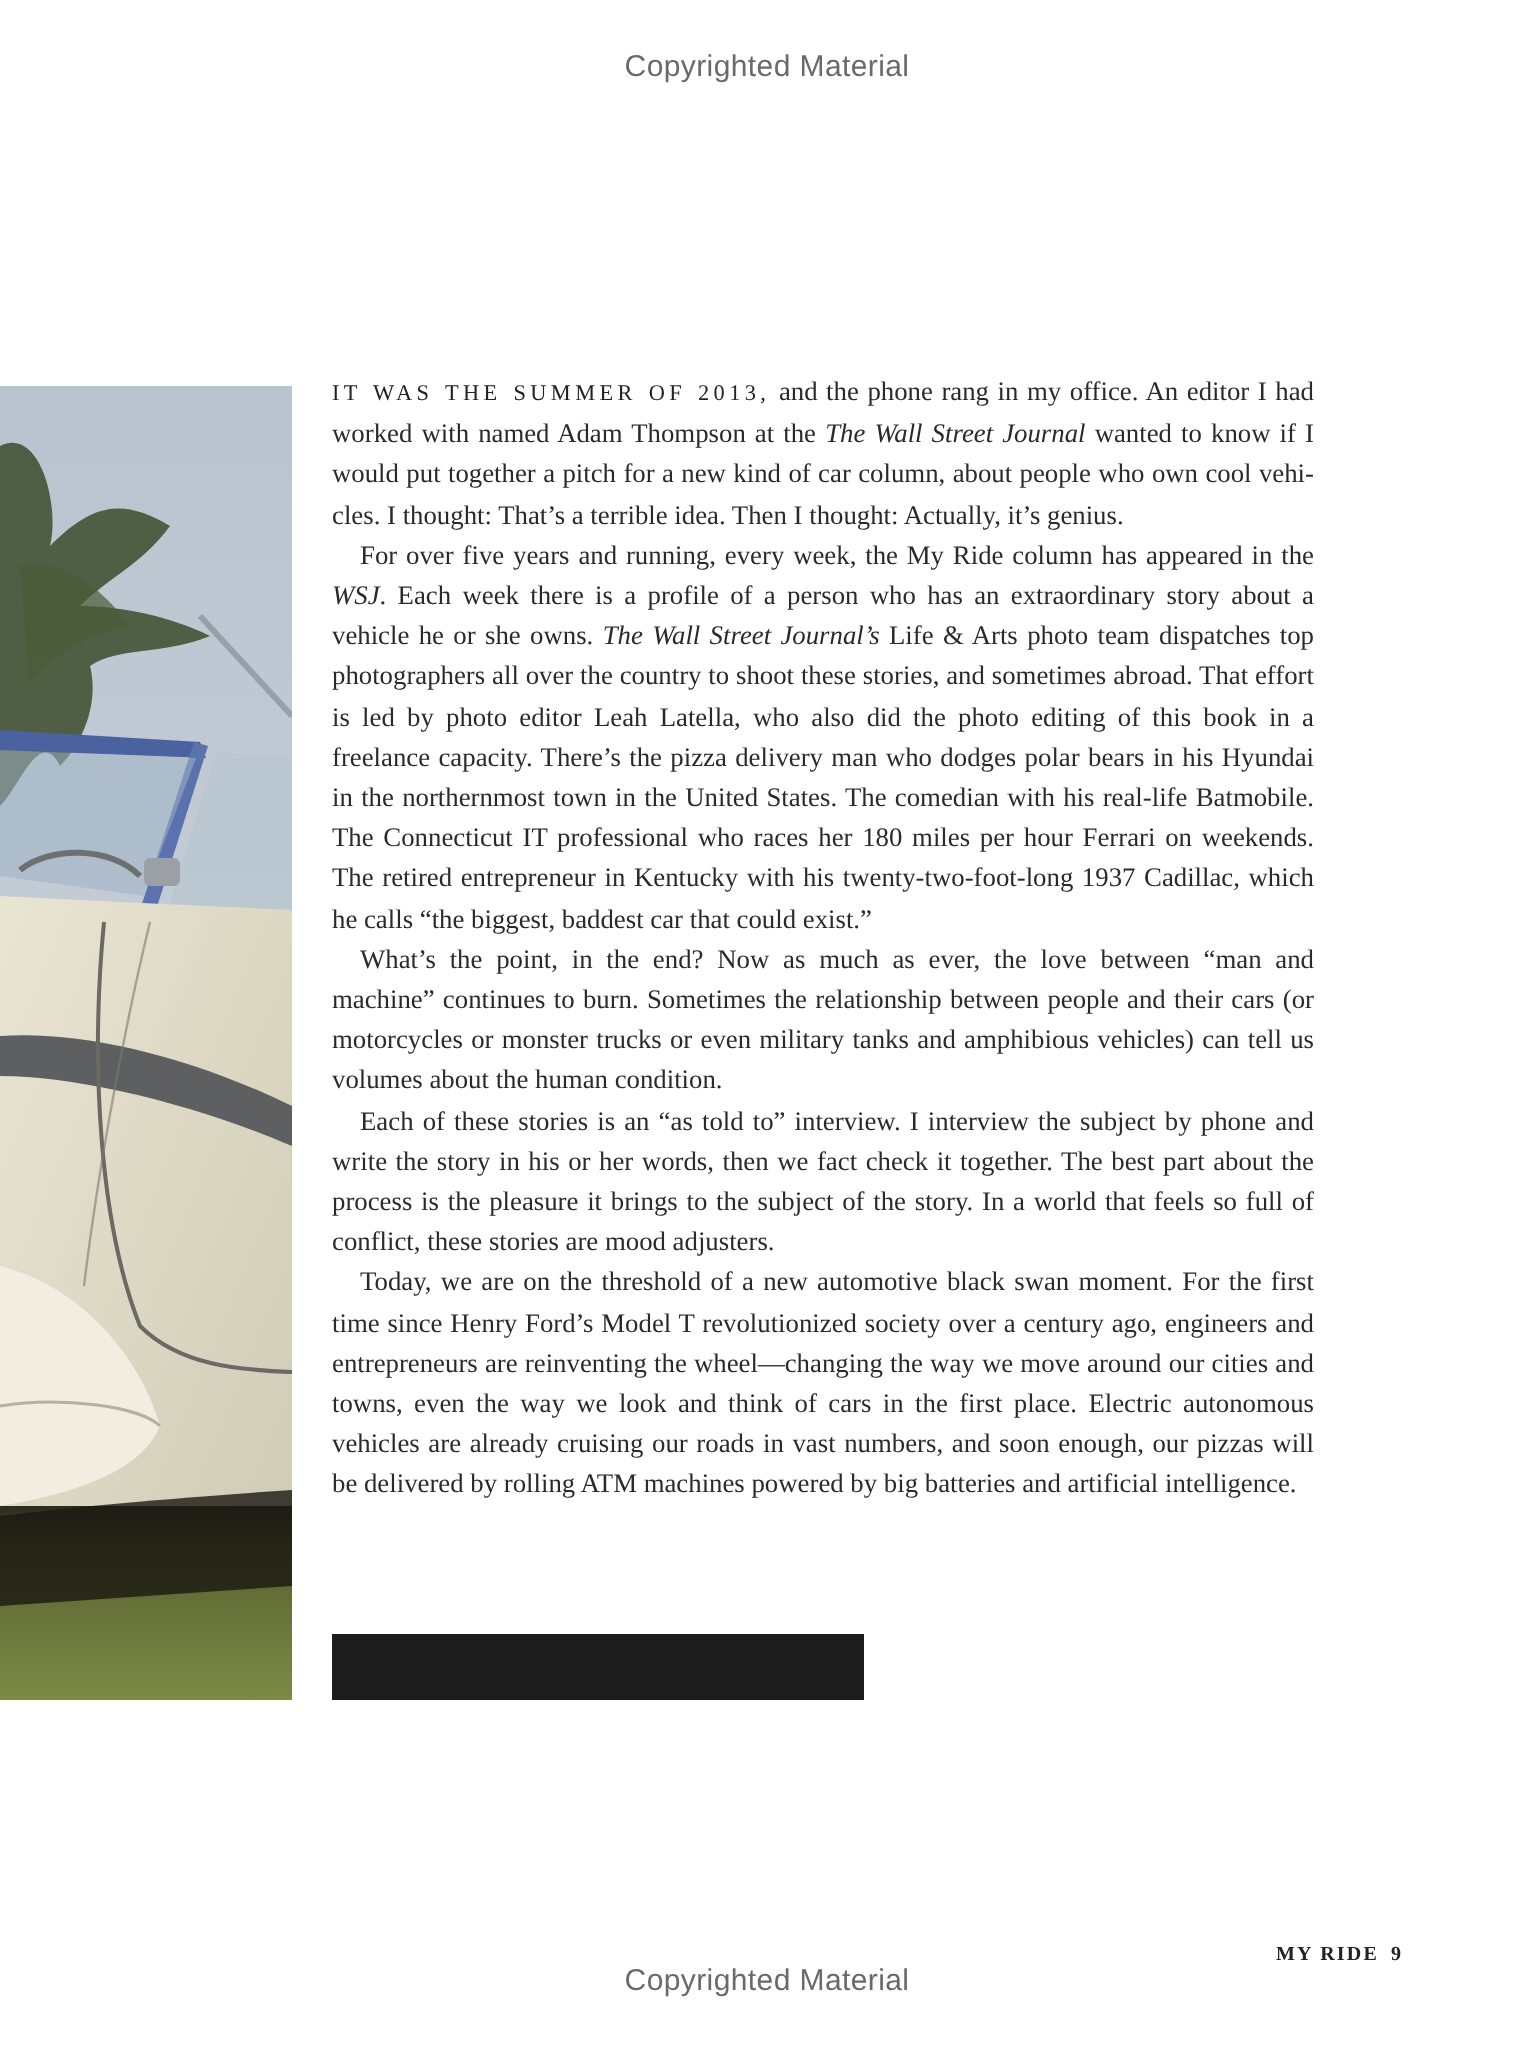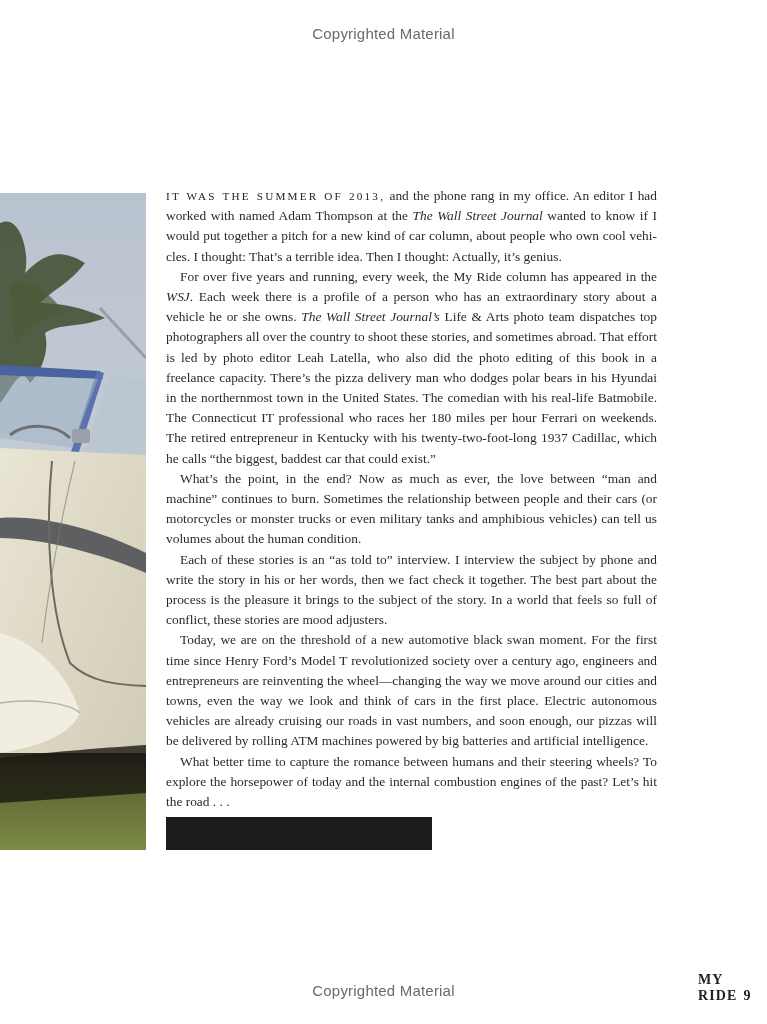--- a/index.html
+++ b/index.html
@@ -31,22 +31,22 @@
   .lead-in {
     font-weight: normal; letter-spacing: 2.2px; font-size: 11.2px; color: #222;
   }
   .text-col em { font-style: italic; }
 
   .redaction {
     position: absolute; left: 166px; top: 817px; width: 266px; height: 33px; background: #1c1c1c;
   }
 
   .folio {
-    position: absolute; top: 972px; left: 698px;
-    font-family: "Liberation Serif", serif; font-weight: bold; font-size: 14px; letter-spacing: 1.1px; color: #222;
+    position: absolute; top: 972px; left: 638px;
+    font-family: "Liberation Serif", serif; font-weight: bold; font-size: 10px; letter-spacing: 1.1px; color: #222;
   }
   .folio .num { margin-left: 6px; }
 </style>
 </head>
 <body>
 
 <div id="wm-top" class="watermark">Copyrighted Material</div>
 
 <div class="photo">
   <svg width="146" height="657" viewBox="0 0 146 657" xmlns="http://www.w3.org/2000/svg">
@@ -92,21 +92,20 @@
     <path d="M0 565 C40 560 100 555 146 552 L146 600 L0 610 Z" fill="#1a1812" opacity="0.8"></path>
   </svg>
 </div>
 
 <div class="text-col">
   <p class="first"><span class="lead-in">IT WAS THE SUMMER OF 2013,</span><span> and the phone rang in my office. An editor I had worked with named Adam Thompson at the </span><em>The Wall Street Journal</em><span> wanted to know if I would put together a pitch for a new kind of car column, about people who own cool vehi­cles. I thought: That’s a terrible idea. Then I thought: Actually, it’s genius.</span></p>
   <p><span>For over five years and running, every week, the My Ride column has appeared in the </span><em>WSJ</em><span>. Each week there is a profile of a person who has an extraordinary story about a vehicle he or she owns. </span><em>The Wall Street Journal’s</em><span> Life &amp; Arts photo team dispatches top photogra­phers all over the country to shoot these stories, and sometimes abroad. That effort is led by photo editor Leah Latella, who also did the photo editing of this book in a freelance capacity. There’s the pizza delivery man who dodges polar bears in his Hyundai in the northernmost town in the United States. The comedian with his real-life Batmobile. The Connecticut IT professional who races her 180 miles per hour Ferrari on weekends. The retired entrepreneur in Kentucky with his twenty-two-foot-long 1937 Cadillac, which he calls “the biggest, baddest car that could exist.”</span></p>
   <p><span>What’s the point, in the end? Now as much as ever, the love between “man and machine” continues to burn. Sometimes the relationship between people and their cars (or motorcy­cles or monster trucks or even military tanks and amphibious vehicles) can tell us volumes about the human condition.</span></p>
   <p><span>Each of these stories is an “as told to” interview. I interview the subject by phone and write the story in his or her words, then we fact check it together. The best part about the process is the pleasure it brings to the subject of the story. In a world that feels so full of conflict, these stories are mood adjusters.</span></p>
   <p><span>Today, we are on the threshold of a new automotive black swan moment. For the first time since Henry Ford’s Model T revolutionized society over a century ago, engineers and entrepreneurs are reinventing the wheel—changing the way we move around our cities and towns, even the way we look and think of cars in the first place. Electric autonomous vehicles are already cruising our roads in vast numbers, and soon enough, our pizzas will be delivered by rolling ATM machines powered by big batteries and artificial intelligence.</span></p>
-  <p><span>What better time to capture the romance between humans and their steering wheels? To explore the horsepower of today and the internal combustion engines of the past? Let’s hit the road . . .</span></p>
 </div>
 
 <div class="redaction"></div>
 
 <div class="folio">
   <span>MY RIDE</span><span class="num">9</span>
 </div>
 
 <div id="wm-bottom" class="watermark">Copyrighted Material</div>
 

